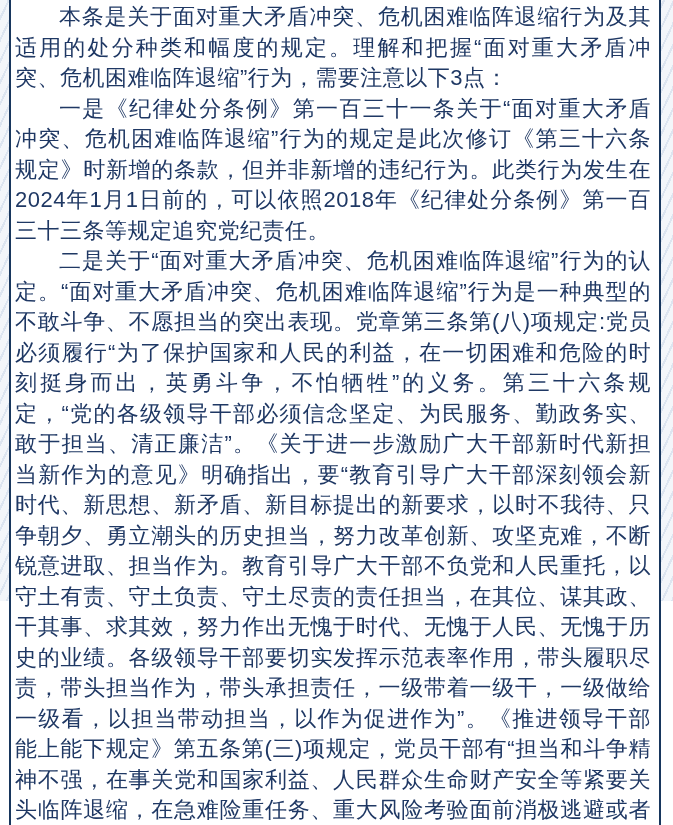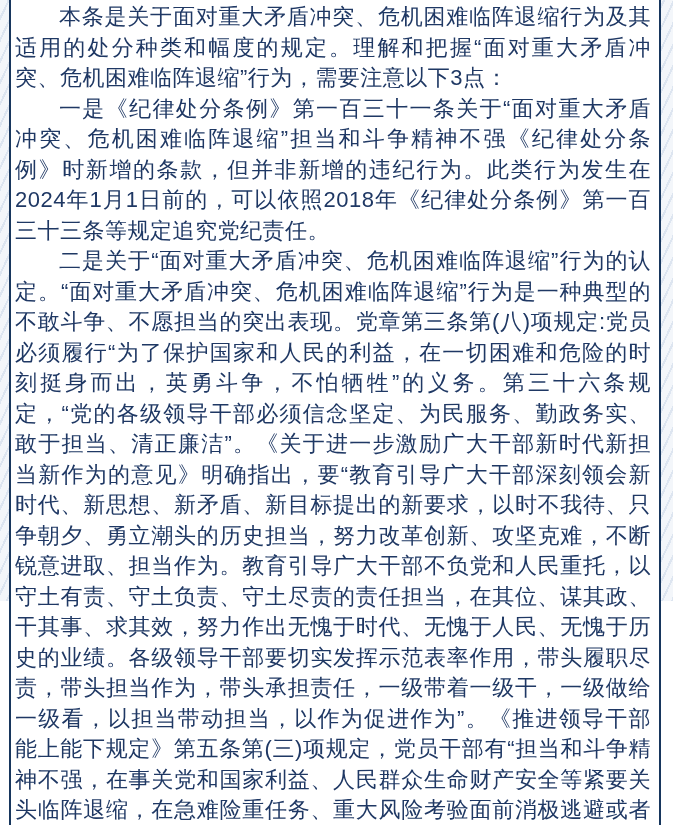--- a/index.html
+++ b/index.html
@@ -40,16 +40,16 @@
     text-indent: 2em;
     letter-spacing: 0.5px;
   }
 </style>
 </head>
 <body>
 
 <div class="stripe-bg">
   <div class="page">
     <p class="para">本条是关于面对重大矛盾冲突、危机困难临阵退缩行为及其适用的处分种类和幅度的规定。理解和把握“面对重大矛盾冲突、危机困难临阵退缩”行为，需要注意以下3点：</p>
-    <p class="para">一是《纪律处分条例》第一百三十一条关于“面对重大矛盾冲突、危机困难临阵退缩”担当和斗争精神不强《纪律处分条例》时新增的条款，但并非新增的违纪行为。此类行为发生在2024年1月1日前的，可以依照2018年《纪律处分条例》第一百三十三条等规定追究党纪责任。</p>
+    <p class="para">一是《纪律处分条例》第一百三十一条关于“面对重大矛盾冲突、危机困难临阵退缩”行为的规定是此次修订《第三十六条规定》时新增的条款，但并非新增的违纪行为。此类行为发生在2024年1月1日前的，可以依照2018年《纪律处分条例》第一百三十三条等规定追究党纪责任。</p>
     <p class="para">二是关于“面对重大矛盾冲突、危机困难临阵退缩”行为的认定。“面对重大矛盾冲突、危机困难临阵退缩”行为是一种典型的不敢斗争、不愿担当的突出表现。党章第三条第(八)项规定:党员必须履行“为了保护国家和人民的利益，在一切困难和危险的时刻挺身而出，英勇斗争，不怕牺牲”的义务。第三十六条规定，“党的各级领导干部必须信念坚定、为民服务、勤政务实、敢于担当、清正廉洁”。《关于进一步激励广大干部新时代新担当新作为的意见》明确指出，要“教育引导广大干部深刻领会新时代、新思想、新矛盾、新目标提出的新要求，以时不我待、只争朝夕、勇立潮头的历史担当，努力改革创新、攻坚克难，不断锐意进取、担当作为。教育引导广大干部不负党和人民重托，以守土有责、守土负责、守土尽责的责任担当，在其位、谋其政、干其事、求其效，努力作出无愧于时代、无愧于人民、无愧于历史的业绩。各级领导干部要切实发挥示范表率作用，带头履职尽责，带头担当作为，带头承担责任，一级带着一级干，一级做给一级看，以担当带动担当，以作为促进作为”。《推进领导干部能上能下规定》第五条第(三)项规定，党员干部有“担当和斗争精神不强，在事关党和国家利益、人民群众生命财产安全等紧要关头临阵退缩，在急难险重任务、重大风险考验面前消极逃避或者应对处置不力”情形的即被认定为不适宜担任现职，应当及时予以调整。《中国共产党组织处理规定(试行)》第七条第(四)项规定，领导干部存在“面对大是大非问题、重大矛盾冲突、危机困难，不敢斗争、不愿担当，造成不良影响或者严重后果”情形且问题严重的，应当受到组织处理。</p>
   </div>
 </div>
 
 </body></html>

